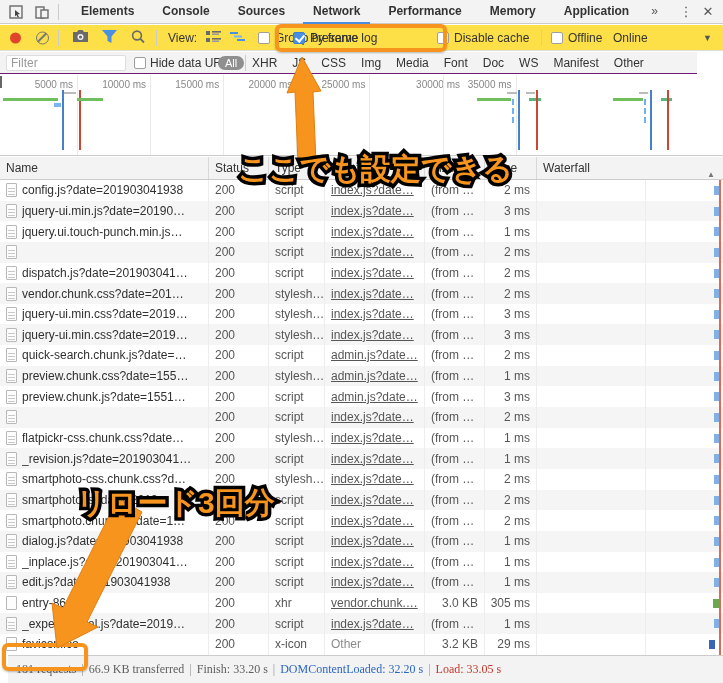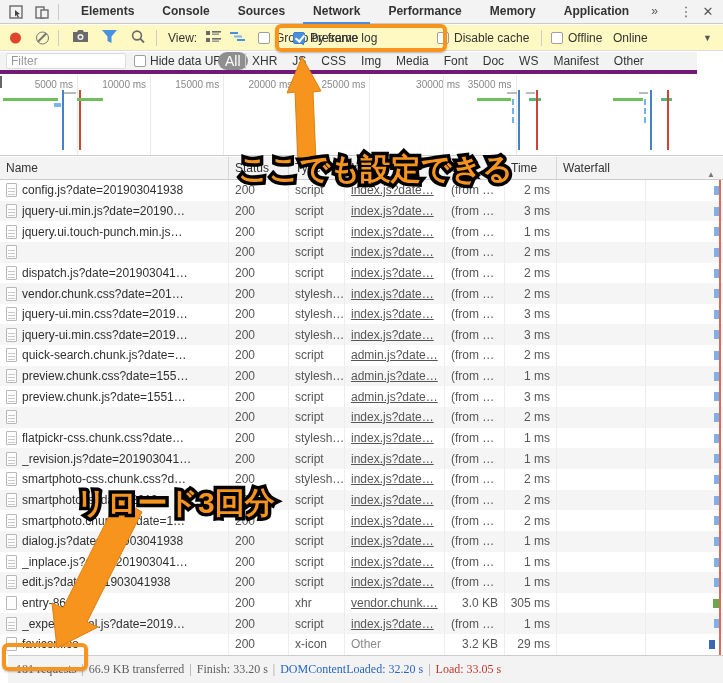--- a/index.html
+++ b/index.html
@@ -14,44 +14,44 @@
   .icon-inspect { margin-left:8px; }
   .icon-device  { margin-left:10px; }
   .vsep { width:1px; height:16px; background:#ccc; margin:0 8px; }
   .tab { padding:0 14px; height:24px; line-height:23px; color:#333; cursor:default; position:relative; }
   .tab.selected:after { content:""; position:absolute; left:4px; right:4px; bottom:0; height:2px; background:#4b8ee0; }
   .tab-more { padding:0 8px; color:#555; }
   .tabbar-spacer { flex:1; }
   .tb-right { width:22px; text-align:center; color:#555; font-size:13px; }
 
   
-  .toolbar { position:absolute; left:0; top:25px; width:723px; height:26px; background:#fef9c3;
+  .toolbar { position:absolute; left:0; top:25px; width:723px; height:26px; background:#fde047;
              border-bottom:1px solid #ddd; }
   .toolbar > * { position:absolute; top:50%; transform:translateY(-50%); }
   .rec-dot { left:10px; width:11px; height:11px; border-radius:50%; background:#e0442c; }
   .clear-icon { left:36px; width:13px; height:13px; border:1.5px solid #777; border-radius:50%; }
   .clear-icon:after { content:""; position:absolute; left:-1px; top:4.5px; width:12px; height:1.5px;
                       background:#777; transform:rotate(-45deg); }
   .sep1 { left:58px; } .sep2 { left:156px; } .sep3 { left:541px; }
   .toolbar .vsep { margin:0; height:16px; }
   .lbl { color:#333; white-space:nowrap; }
   .cb { width:12px; height:12px; border:1px solid #9f9f9f; border-radius:2px; background:#fff; }
   .cb.checked { background:#4a90e2; border-color:#3c7fd0; position:relative; }
   .cb.checked:after { content:""; position:absolute; left:2.5px; top:0.5px; width:4px; height:7px;
                       border:solid #fff; border-width:0 2px 2px 0; transform:rotate(40deg); }
   .online-arrow { color:#555; font-size:9px; }
 
   
   .filterbar { position:absolute; left:0; top:52px; width:697px; height:22px; background:#f3f3f3;
-               border-bottom:4px solid #701a75; }
+               border-bottom:1px solid #701a75; }
   .filterbar > * { position:absolute; top:50%; transform:translateY(-50%); }
   .filter-input { left:6px; width:120px; height:16px; border:1px solid #ddd; border-radius:2px;
                   font-size:12px; padding:0 4px; color:#333; font-family:"Liberation Sans",sans-serif; }
   .filter-input::placeholder { color:#999; }
-  .all-pill { background:#8f8f8f; color:#fff; border-radius:9px; padding:1px 7px; font-size:14px; }
+  .all-pill { background:#8f8f8f; color:#fff; border-radius:9px; padding:1px 7px; font-size:11px; }
   .filteritem { color:#333; white-space:nowrap; }
   .filters-strip { left:252px; display:flex; gap:15px; }
 
   
   .overview { position:absolute; left:0; top:75px; width:723px; height:81px; background:#fff;
               border-bottom:1px solid #ccc; }
   .ovlabel { position:absolute; top:4px; width:70px; text-align:right; font-size:10px; color:#888; }
   .ovdiv { position:absolute; top:0; bottom:0; width:1px; background:#eaeaea; }
   .ov-mark { position:absolute; }
   .gbar { height:3px; background:#6fbf5c; top:23px; }
@@ -61,21 +61,21 @@
   .vdot  { width:0; border-left:2px dashed #6fb2f0; top:24px; height:24px; }
   .gmark { height:2px; background:#bbb; top:17px; }
   .bsq { width:7px; height:4px; background:#7ab4f2; top:28px; }
   .ltick { left:0; top:1px; width:2px; height:12px; background:#666; }
 
   
   .grid-header { position:absolute; left:0; top:157px; width:723px; height:23px; background:#f3f3f3;
                  border-bottom:1px solid #ccc; display:flex; color:#333; }
   .grid-header .hc { line-height:22px; padding-left:6px; border-right:1px solid #d8d8d8;
                      overflow:hidden; white-space:nowrap; position:relative; }
-  .c-name{width:229px;} .c-status{width:60px;} .c-type{width:56px;} .c-init{width:100px;}
+  .c-name{width:209px;} .c-status{width:60px;} .c-type{width:56px;} .c-init{width:100px;}
   .c-size{width:60px;} .c-time{width:52px;} .c-wf{flex:1; border-right:none !important;}
   .sort-arrow { position:absolute; right:8px; top:7px; font-size:8px; color:#777; }
 
   .rows { position:absolute; left:0; top:180px; width:723px; height:475px; overflow:hidden; }
   .row { display:flex; height:20.65px; align-items:center; background:#fff; }
   .row:nth-child(even) { background:#f5f5f5; }
   .row .cell { height:100%; display:flex; align-items:center; padding-left:6px;
                border-right:1px solid #ededed; overflow:hidden; white-space:nowrap;
                color:#565656; font-size:12px; }
   .row .cell.c-name { color:#303030; gap:5px; }

